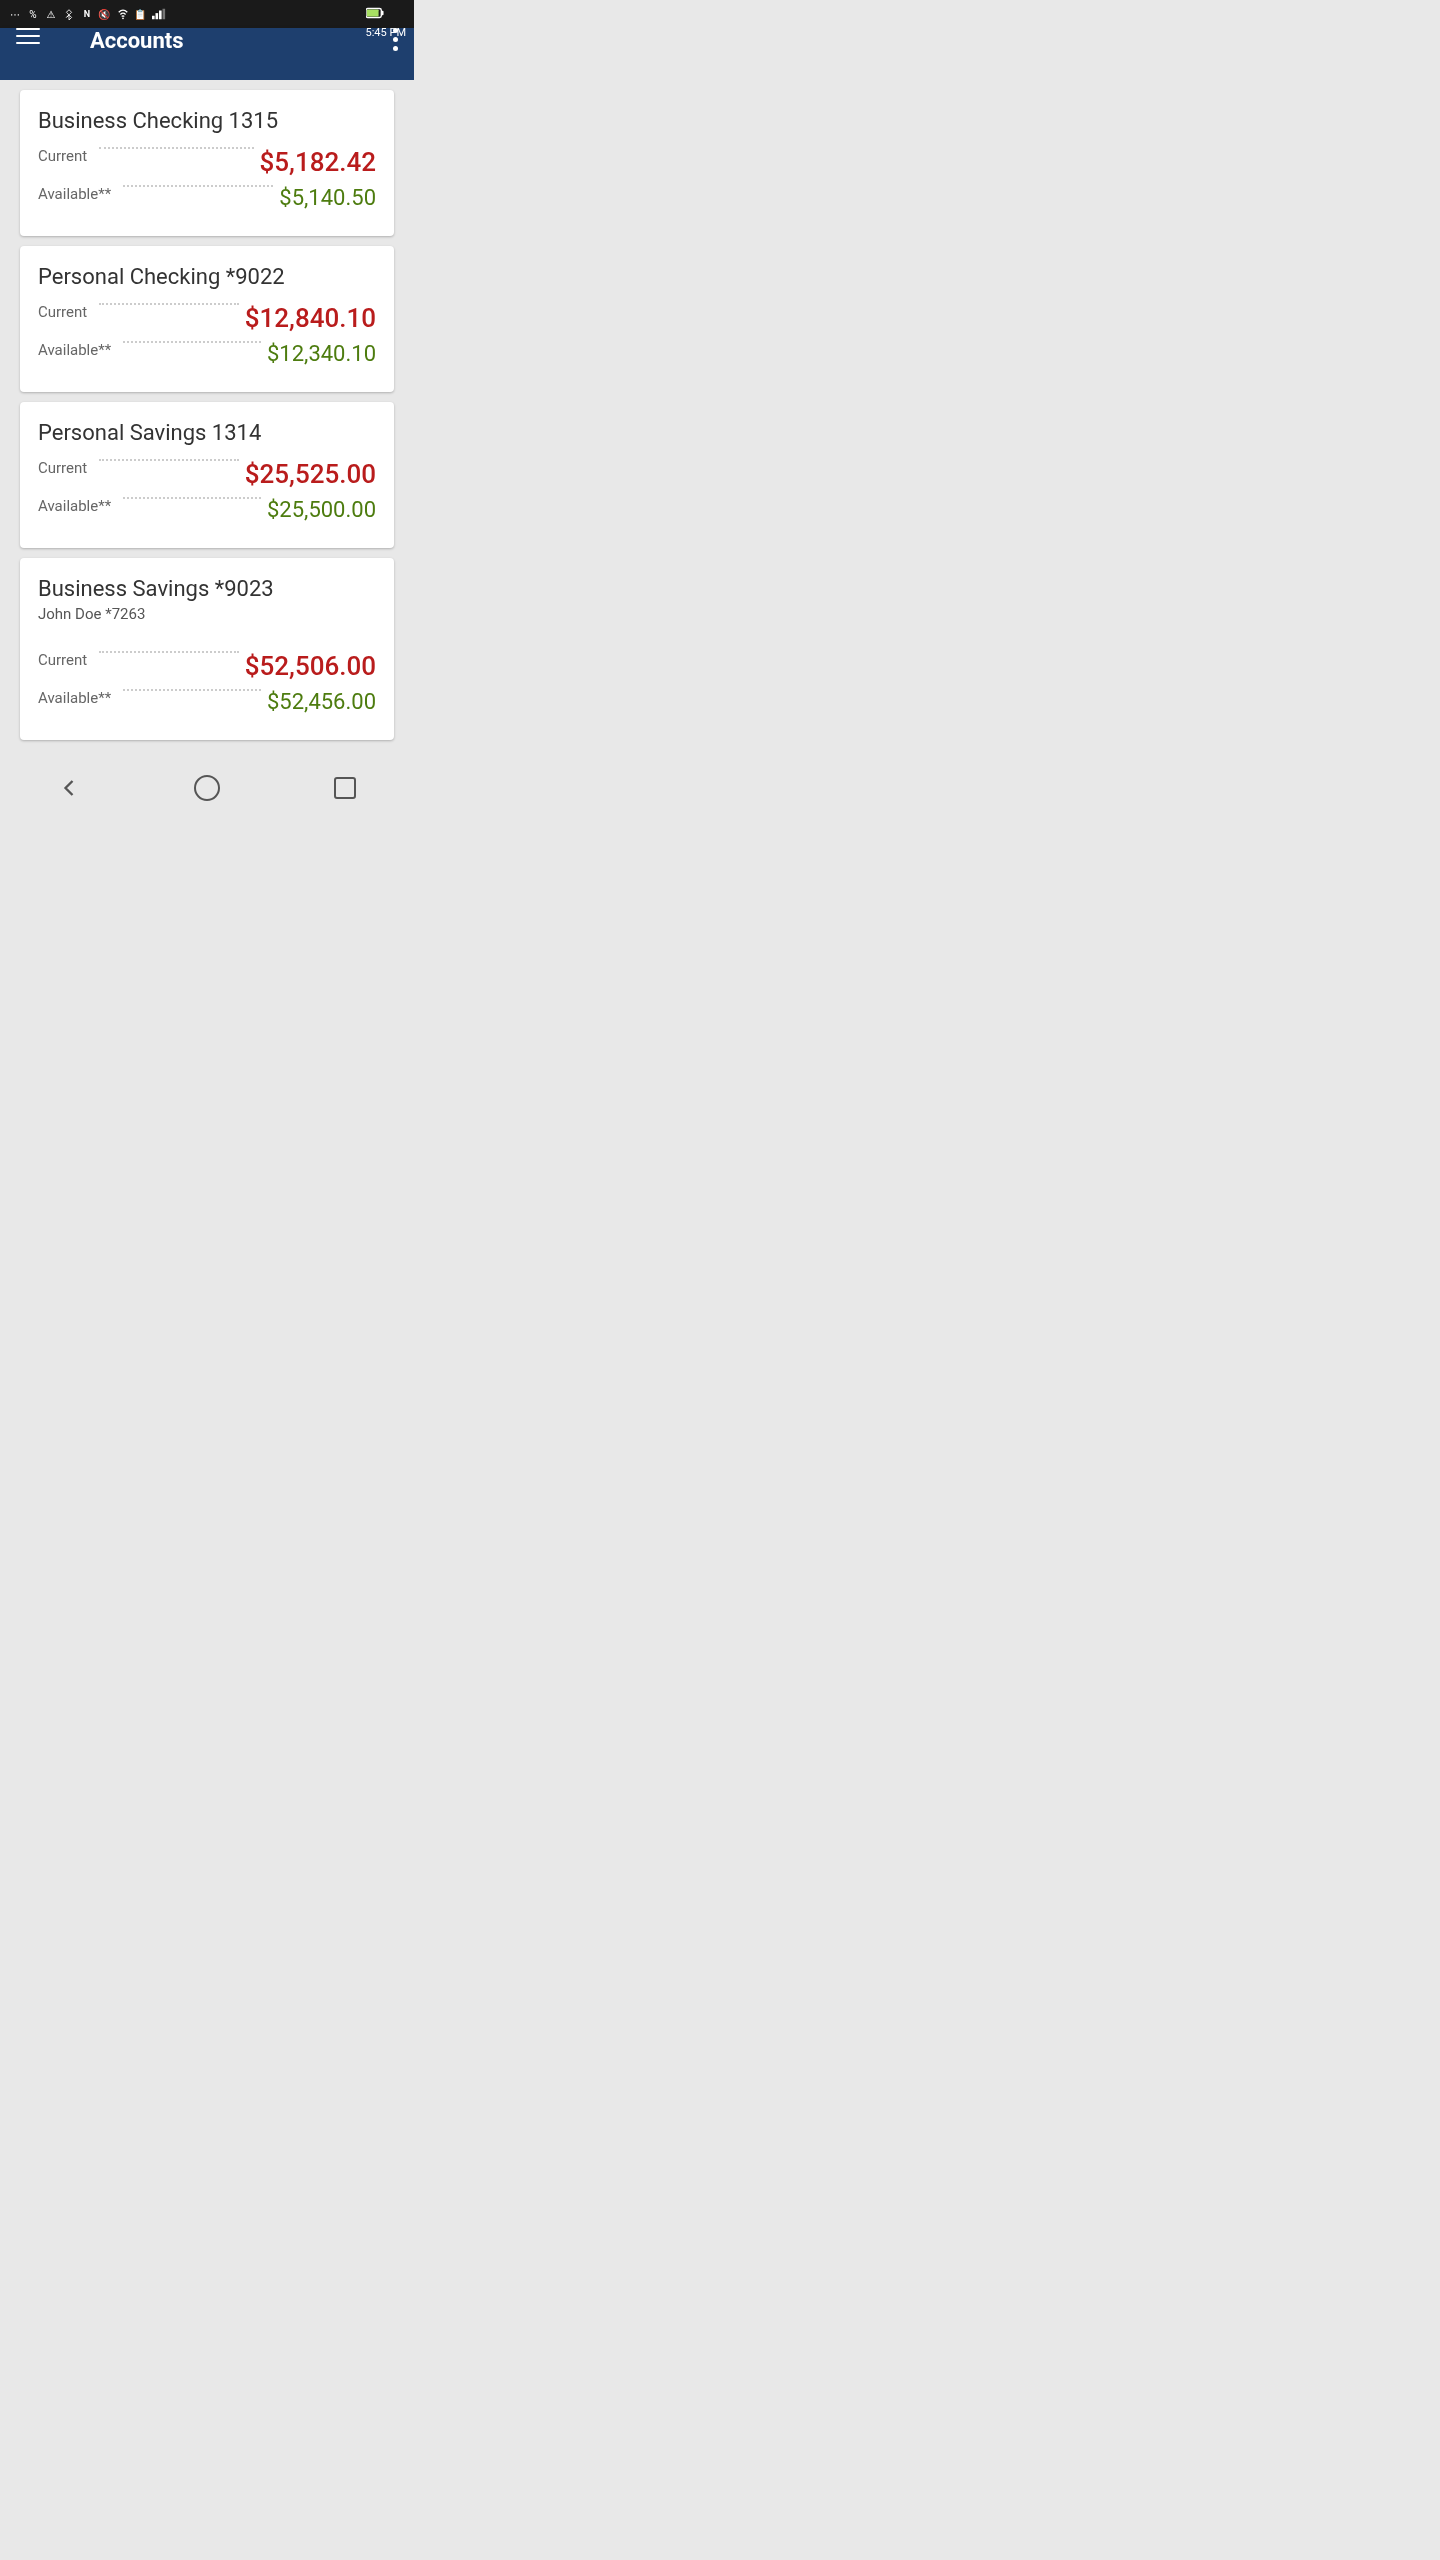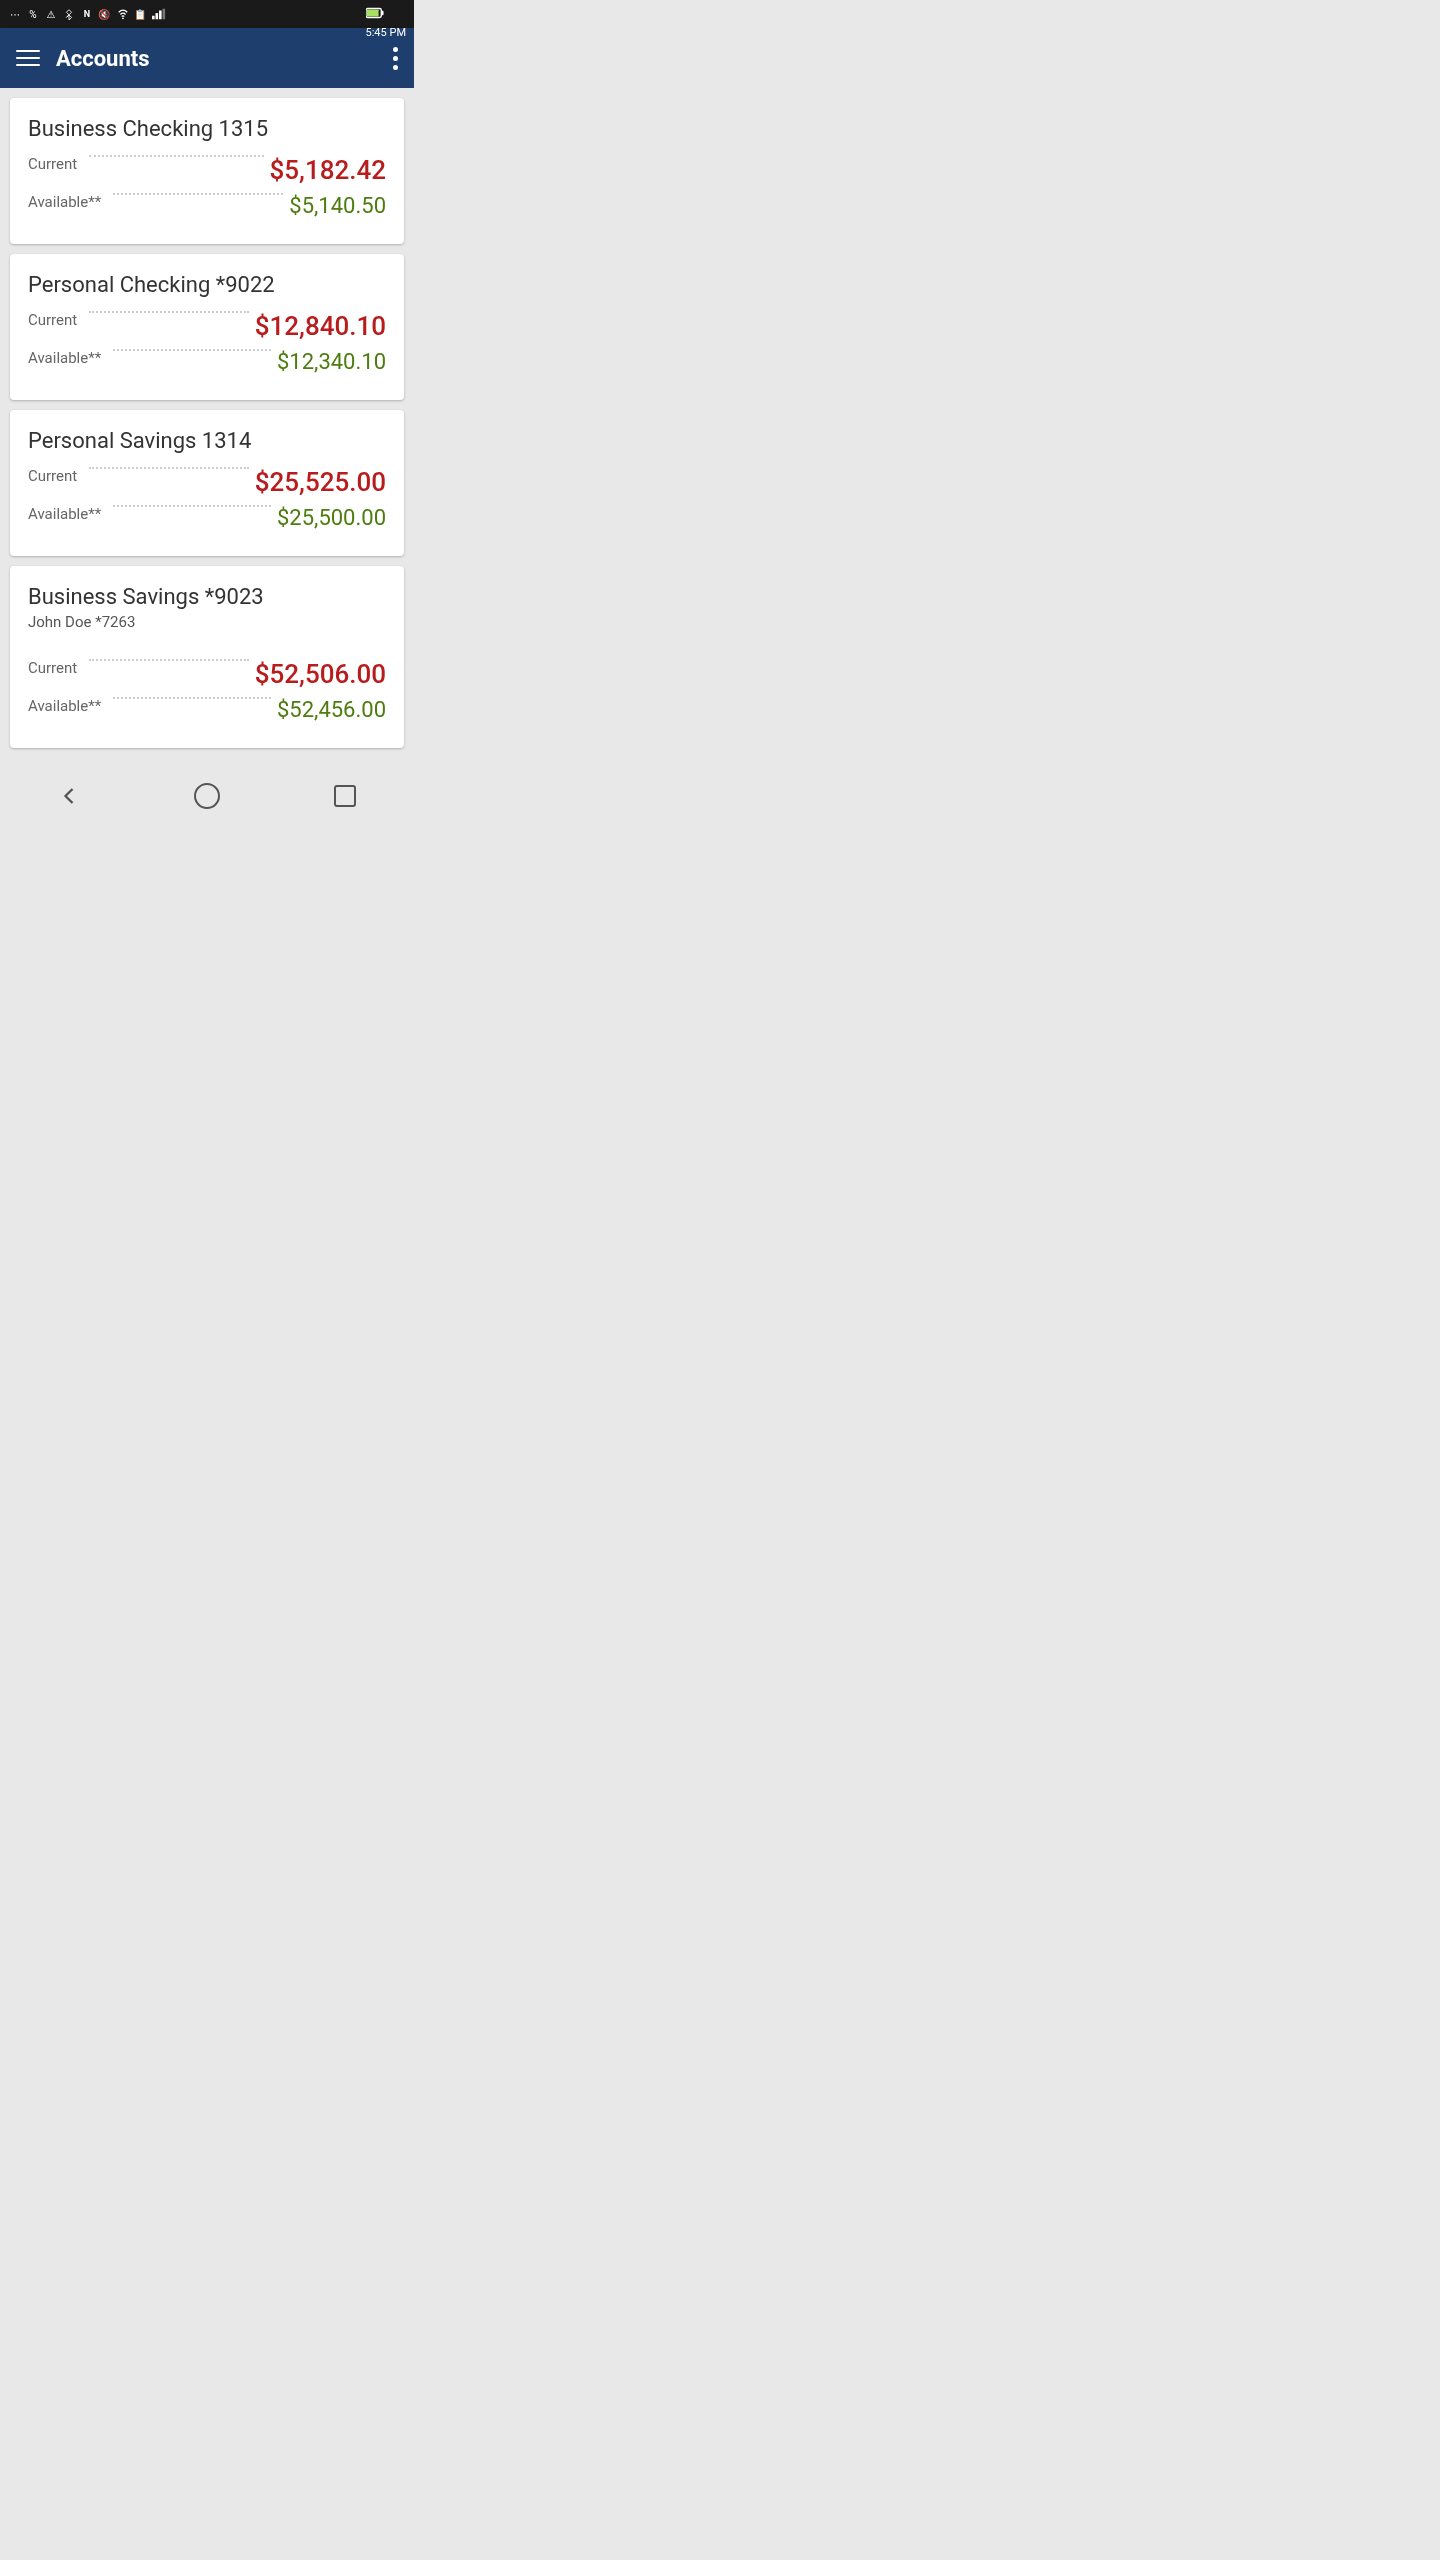--- a/index.html
+++ b/index.html
@@ -50,27 +50,27 @@
       height: 14px;
       display: inline-flex;
       align-items: center;
       justify-content: center;
       font-size: 10px;
     }
 
     
     .app-bar {
       width: 100%;
-      height: 60px;
+      height: 52px;
       background-color: #1e3f6e;
       display: flex;
-      align-items: center;
       justify-content: space-between;
       padding: 0 16px;
       box-shadow: 0 2px 4px rgba(0,0,0,0.3);
+      gap: 34px;
     }
 
     .hamburger-icon {
       display: flex;
       flex-direction: column;
       gap: 5px;
       cursor: pointer;
     }
 
     .hamburger-icon span {
@@ -100,21 +100,21 @@
     .more-icon span {
       display: block;
       width: 5px;
       height: 5px;
       background-color: white;
       border-radius: 50%;
     }
 
     
     .main-content {
-      padding: 10px 10px;
+      padding: 10px 20px;
       display: flex;
       flex-direction: column;
       gap: 10px;
       background-color: #e8e8e8;
     }
 
     
     .account-card {
       background-color: white;
       border-radius: 4px;

